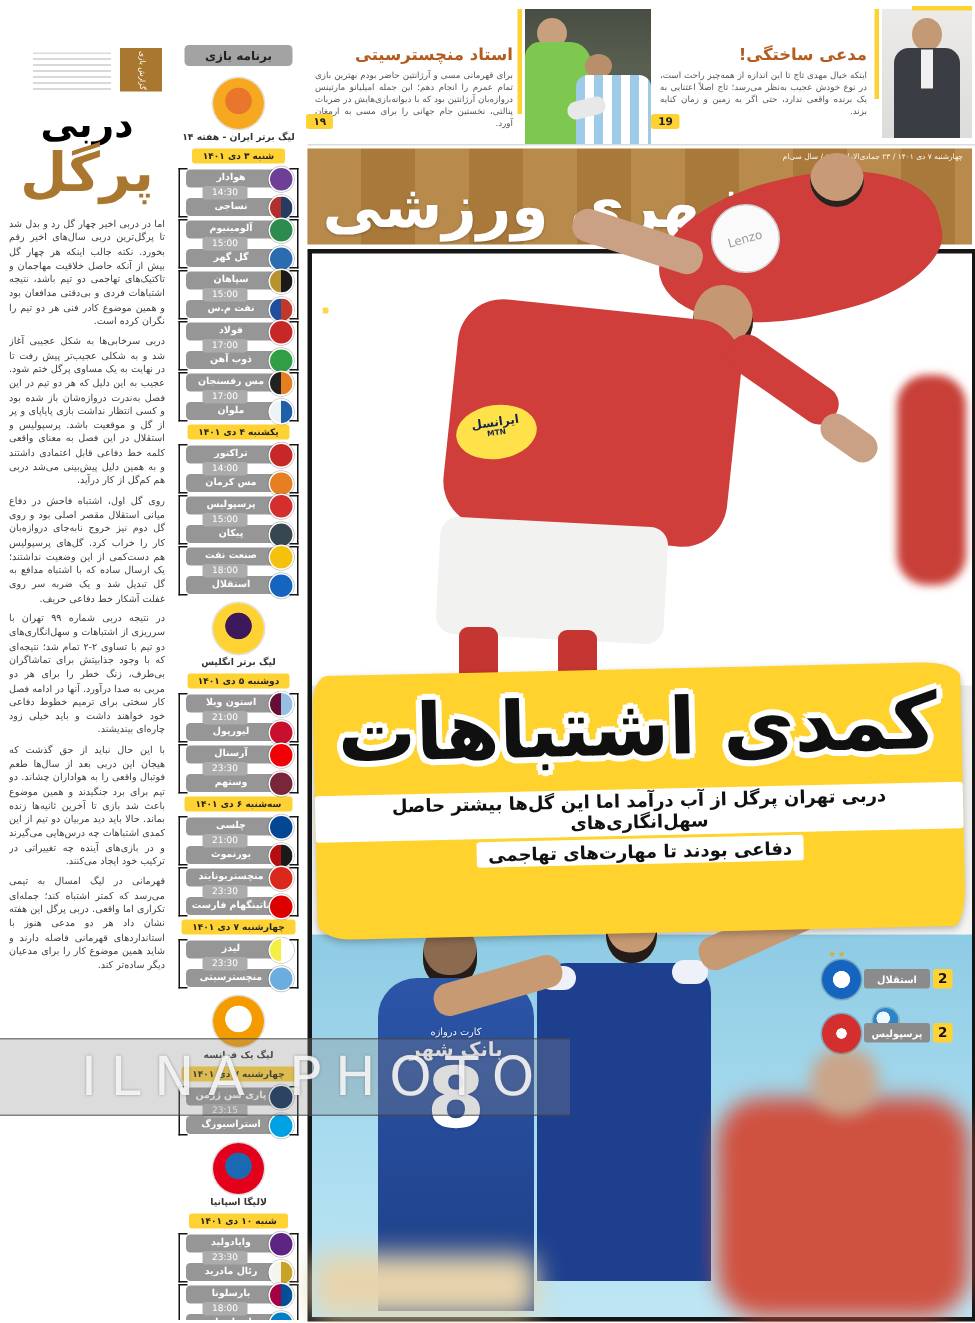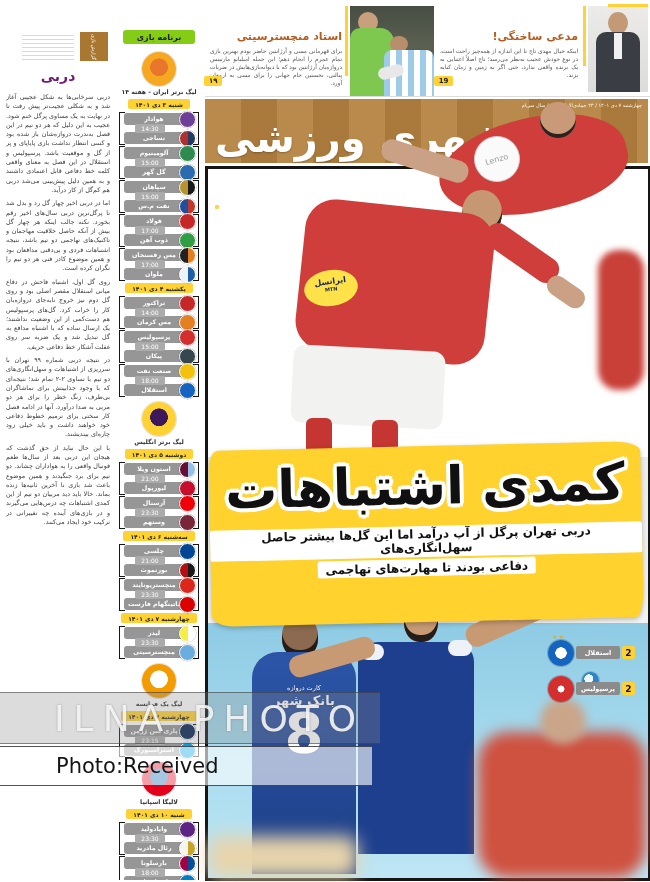--- a/index.html
+++ b/index.html
@@ -6,30 +6,30 @@
   .page{position:relative;width:650px;height:882px;background:#ffffff;overflow:hidden;
         font-family:"DejaVu Sans",sans-serif;}
 
   
   .left-col{position:absolute;left:6px;top:30px;width:104px;z-index:2;}
   .lead-greek{position:absolute;left:16px;top:5px;width:52px;height:27px;
       background:repeating-linear-gradient(#d9d9d9 0 1px,transparent 1px 4px);}
   .kicker{position:absolute;right:2px;top:2px;width:28px;height:29px;background:#a9772f;
       color:#fff;font-size:5px;writing-mode:vertical-rl;display:flex;align-items:center;
       justify-content:center;direction:rtl;}
-  .lt1{margin:38px 0 0;text-align:center;font-size:14px;font-weight:bold;color:#701a75;direction:rtl;}
+  .lt1{margin:38px 0 0;text-align:center;font-size:25px;font-weight:bold;color:#000000;direction:rtl;}
   .lt2{margin:-2px 0 0;text-align:center;font-size:36px;font-weight:bold;color:#a9772f;direction:rtl;}
   .lbody{margin-top:9px;height:678px;overflow:hidden;direction:rtl;text-align:justify;
       font-size:6.4px;line-height:9.3px;color:#3c3c3c;}
   .lbody p{margin:0 0 4px;}
 
   
   .sched{position:absolute;left:112px;top:30px;width:94px;height:850px;display:flex;
       flex-direction:column;align-items:center;overflow:hidden;z-index:2;}
-  .shead{background:#84cc16;font-size:8px;font-weight:bold;color:#222;padding:2.5px 14px;
+  .shead{background:#a3a3a3;font-size:8px;font-weight:bold;color:#222;padding:2.5px 14px;
       border-radius:3px;direction:rtl;margin-bottom:3px;}
   .lhead{display:flex;flex-direction:column;align-items:center;margin:5px 0 2px;gap:2px;}
   .league-logo{width:34px;height:34px;border-radius:50%;box-shadow:0 0 0 1px rgba(0,0,0,.12);}
   .lcap{font-size:6.2px;font-weight:bold;color:#333;direction:rtl;}
   .dtag{background:#ffd234;color:#222;font-size:6px;font-weight:bold;padding:1.5px 7px;
       border-radius:2px;margin:2px 0;direction:rtl;}
   .match{position:relative;width:80px;margin:1.5px 0;}
   .match::before{content:"";position:absolute;left:0;top:-1px;bottom:-1px;width:5px;
       border:1.8px solid #151515;border-right:none;}
   .match::after{content:"";position:absolute;right:0;top:-1px;bottom:-1px;width:5px;
@@ -124,26 +124,28 @@
 </style>
 </head>
 <body>
 
 <div class="page">
 
   <div class="left-col">
     <div class="lead-greek"></div>
     <div class="kicker">گزارش بازی</div>
     <div class="lt1">دربی</div>
+    <div class="lt2">پرگل</div>
     <div class="lbody" id="article-body">
+        <p>اما در دربی اخیر چهار گل رد و بدل شد تا پرگل‌ترین دربی سال‌های اخیر رقم بخورد. نکته جالب اینکه هر چهار گل بیش از آنکه حاصل خلاقیت مهاجمان و تاکتیک‌های تهاجمی دو تیم باشد، نتیجه اشتباهات فردی و بی‌دقتی مدافعان بود و همین موضوع کادر فنی هر دو تیم را نگران کرده است.</p>
         <p>دربی سرخابی‌ها به شکل عجیبی آغاز شد و به شکلی عجیب‌تر پیش رفت تا در نهایت به یک مساوی پرگل ختم شود. عجیب به این دلیل که هر دو تیم در این فصل به‌ندرت دروازه‌شان باز شده بود و کسی انتظار نداشت بازی پایاپای و پر از گل و موقعیت باشد. پرسپولیس و استقلال در این فصل به معنای واقعی کلمه خط دفاعی قابل اعتمادی داشتند و به همین دلیل پیش‌بینی می‌شد دربی هم کم‌گل از کار درآید.</p>
-        <p>اما در دربی اخیر چهار گل رد و بدل شد تا پرگل‌ترین دربی سال‌های اخیر رقم بخورد. نکته جالب اینکه هر چهار گل بیش از آنکه حاصل خلاقیت مهاجمان و تاکتیک‌های تهاجمی دو تیم باشد، نتیجه اشتباهات فردی و بی‌دقتی مدافعان بود و همین موضوع کادر فنی هر دو تیم را نگران کرده است.</p>
         <p>روی گل اول، اشتباه فاحش در دفاع میانی استقلال مقصر اصلی بود و روی گل دوم نیز خروج نابه‌جای دروازه‌بان کار را خراب کرد. گل‌های پرسپولیس هم دست‌کمی از این وضعیت نداشتند؛ یک ارسال ساده که با اشتباه مدافع به گل تبدیل شد و یک ضربه سر روی غفلت آشکار خط دفاعی حریف.</p>
         <p>در نتیجه دربی شماره ۹۹ تهران با سرریزی از اشتباهات و سهل‌انگاری‌های دو تیم با تساوی ۲-۲ تمام شد؛ نتیجه‌ای که با وجود جذابیتش برای تماشاگران بی‌طرف، زنگ خطر را برای هر دو مربی به صدا درآورد. آنها در ادامه فصل کار سختی برای ترمیم خطوط دفاعی خود خواهند داشت و باید خیلی زود چاره‌ای بیندیشند.</p>
         <p>با این حال نباید از حق گذشت که هیجان این دربی بعد از سال‌ها طعم فوتبال واقعی را به هواداران چشاند. دو تیم برای برد جنگیدند و همین موضوع باعث شد بازی تا آخرین ثانیه‌ها زنده بماند. حالا باید دید مربیان دو تیم از این کمدی اشتباهات چه درس‌هایی می‌گیرند و در بازی‌های آینده چه تغییراتی در ترکیب خود ایجاد می‌کنند.</p>
+        <p>قهرمانی در لیگ امسال به تیمی می‌رسد که کمتر اشتباه کند؛ جمله‌ای تکراری اما واقعی. دربی پرگل این هفته نشان داد هر دو مدعی هنوز با استانداردهای قهرمانی فاصله دارند و شاید همین موضوع کار را برای مدعیان دیگر ساده‌تر کند.</p>
       </div>
   </div>
 
   <div class="sched">
     <div class="shead">برنامه بازی</div>
     <div id="schedule-list" style="display:flex;flex-direction:column;align-items:center;width:100%;">
         <div class="lhead">
           <div class="league-logo" style="background: radial-gradient(circle at 50% 45%, rgb(232, 118, 44) 0px, rgb(232, 118, 44) 34%, rgb(246, 168, 33) 36%, rgb(246, 168, 33) 100%);"></div>
           <div class="lcap">لیگ برتر ایران - هفته ۱۴</div>
         </div>
@@ -445,15 +447,14 @@
     </div>
     <div class="srow" style="margin-top:10px;">
       <div class="sminilogo"></div>
       <div class="slogo" style="background:radial-gradient(circle,#ffffff 0 18%,#d32f2f 20% 100%);"></div>
       <div class="sname">پرسپولیس</div>
       <div class="snum">2</div>
     </div>
   </div>
 
   <div class="wm1">ILNA PHOTO</div>
-  <div class="wm2">Photo:Received</div>
 
 </div>
 
 </body></html>

